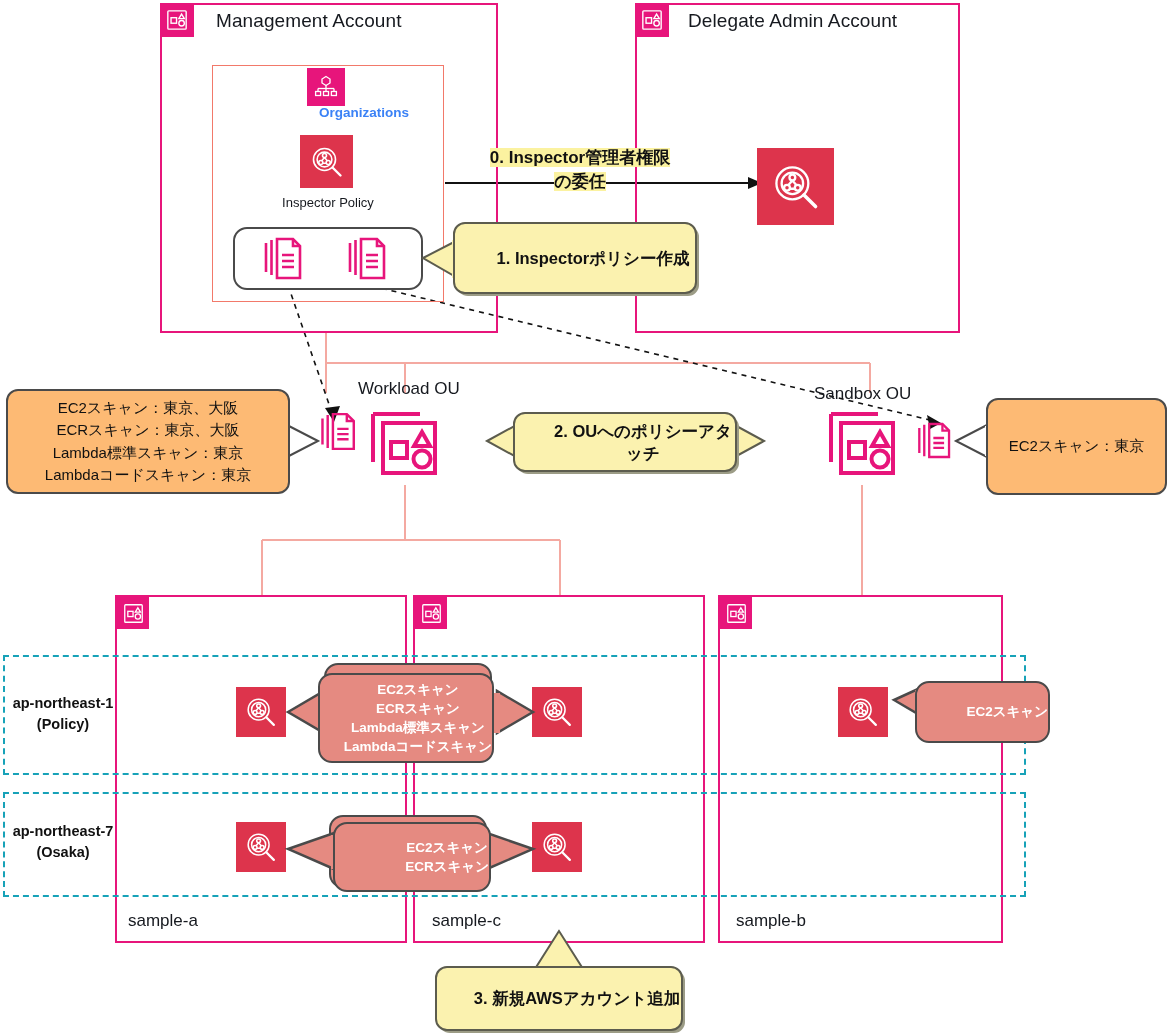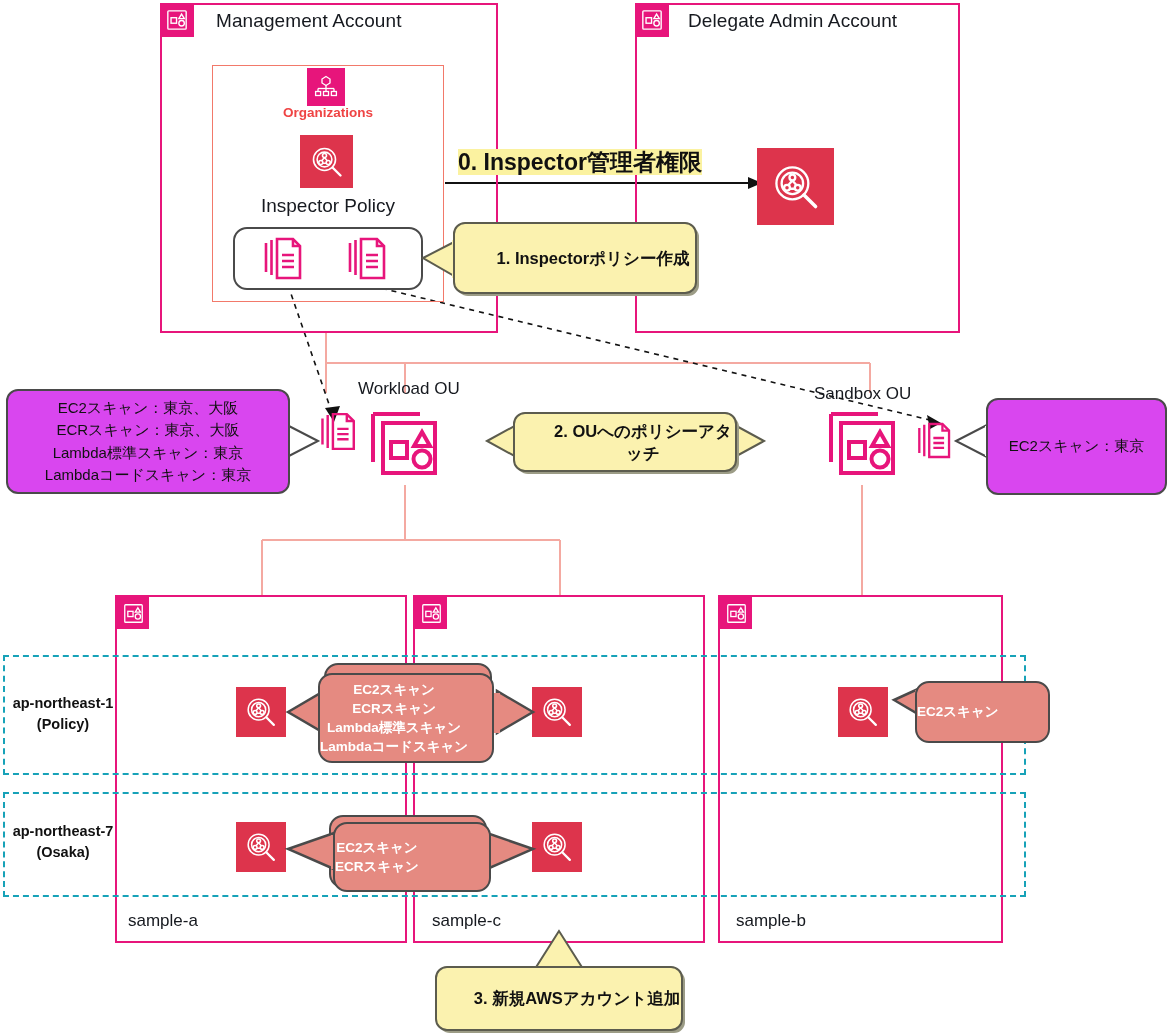--- a/index.html
+++ b/index.html
@@ -46,26 +46,27 @@
 
   
   .org-box {
     border: 1.6px solid #F2796A;
     box-sizing: border-box;
     background: transparent;
   }
   .svc-label {
     font-size: 13.5px;
     font-weight: bold;
-    color: #ef4444;
-    text-align: center;
-    white-space: nowrap;
+    color: #3b82f6;
+    text-align: center;
+    white-space: nowrap;
+    padding-left: 36px;
   }
   .svc-label-plain {
-    font-size: 19px;
+    font-size: 13px;
     font-weight: normal;
     color: #16191f;
     text-align: center;
     white-space: nowrap;
   }
   .insp-icon {
     background: #DD344C;
     display: flex; align-items: center; justify-content: center;
   }
   .org-icon {
@@ -90,53 +91,53 @@
     display: flex; align-items: center; justify-content: center;
     font-weight: bold;
     font-size: 16.5px;
     color: #111;
     text-align: center;
     line-height: 1.35;
     box-shadow: 3px 3px 0 -1px #9c9c86;
     padding-left: 36px;
   }
   .callout-white {
-    background: #d946ef;
+    background: #fdba74;
     border: 2px solid #4A4A4A;
     border-radius: 12px;
     box-sizing: border-box;
     display: flex; align-items: center; justify-content: center;
     font-size: 15px;
     color: #111;
     text-align: center;
     line-height: 1.5;
   }
   .callout-salmon {
     background: #E58A81;
     border: 2.5px solid #4A4A4A;
     border-radius: 14px;
     box-sizing: border-box;
-    display: flex; align-items: center; justify-content: flex-start;
+    display: flex; align-items: center; justify-content: flex-end;
     font-weight: bold;
     font-size: 13.5px;
     color: #ffffff;
     text-align: center;
     line-height: 1.42;
   }
   .stack-behind {
     background: #E58A81;
     border: 2.5px solid #4A4A4A;
     border-radius: 14px;
     box-sizing: border-box;
   }
 
   
   .hl-text {
     font-weight: bold;
-    font-size: 23px;
+    font-size: 17px;
     text-align: center;
     line-height: 1.4;
     white-space: nowrap;
   }
   .hl-text span.mk { background: #FBF2A0; }
 
   
   .region-band {
     border: 2px dashed #17A2B8;
     box-sizing: border-box;
@@ -256,20 +257,21 @@
       <circle cx="17.5" cy="13.5" r="2"></circle>
       <circle cx="13.8" cy="20.5" r="2"></circle>
       <circle cx="21.2" cy="20.5" r="2"></circle>
       <path d="M17.5 15.5 L14.5 19 M17.5 15.5 L20.5 19 M15.4 21.2 L19.6 21.2"></path>
       <path d="M25.5 25.5 L33.5 33.5" stroke-width="2.4" stroke-linecap="round"></path>
     </svg>
   </div>
 
   <div class="abs hl-text" style="left:455px; top:146px; width:250px;">
     <div><span class="mk">0. Inspector管理者権限</span></div>
+    <div><span class="mk">の委任</span></div>
   </div>
 
   <svg class="ovl" width="1171" height="1035">
     <polygon points="423,258 456,241 456,277" fill="#FBF2AF" stroke="#5C5C4E" stroke-width="2"></polygon>
     <rect x="452" y="240" width="10" height="38" fill="#FBF2AF"></rect>
   </svg>
   <div class="abs callout-yellow" style="left:453px; top:222px; width:244px; height:72px;">1. Inspectorポリシー作成</div>
 
   <div class="abs acct-footlabel" style="left:358px; top:379px;">Workload OU</div>
 

